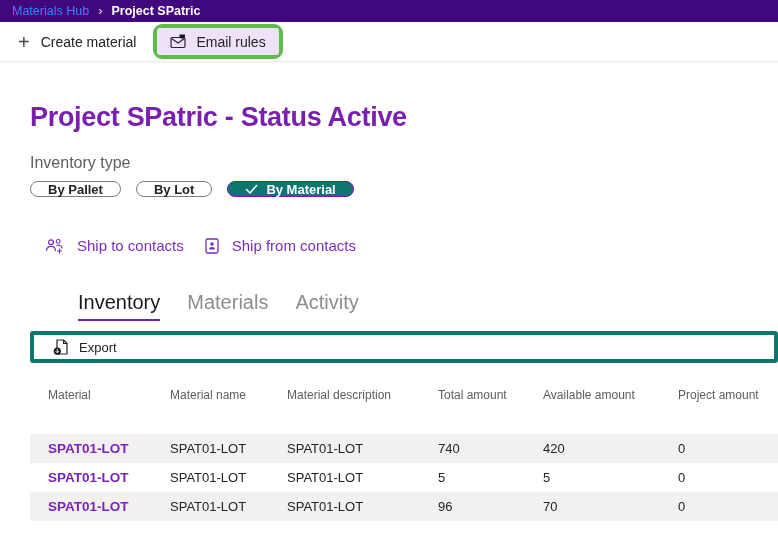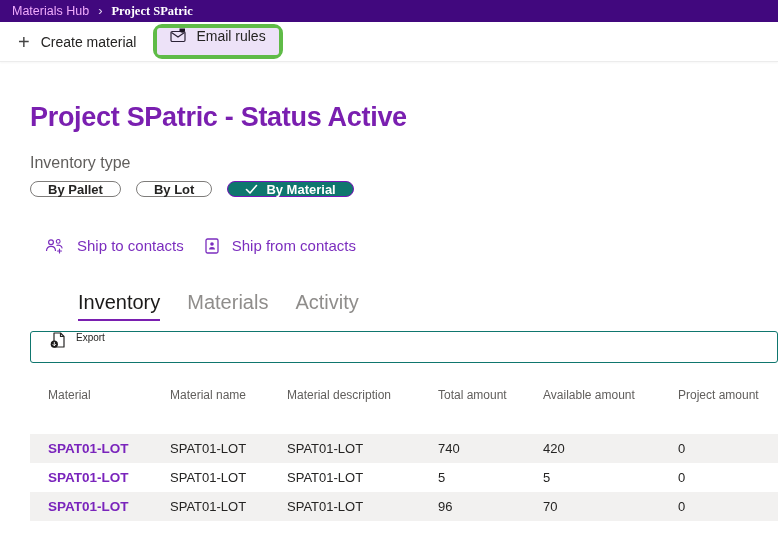--- a/index.html
+++ b/index.html
@@ -2,35 +2,35 @@
 <html><head>
 <meta charset="utf-8">
 <style>
   * { margin:0; padding:0; box-sizing:border-box; }
   html,body { width:778px; height:548px; overflow:hidden; background:#fff;
     font-family:"Liberation Sans", sans-serif; }
 
   
   .topbar { height:22px; background:#41087E; color:#fff; display:flex;
     align-items:center; padding:0 12px; font-size:12.5px; gap:9px; }
-  .crumb-root { color:#f0abfc; }
+  .crumb-root { color:#3b82f6; }
   .crumb-sep { color:#e3d7f2; font-size:13px; margin-top:-1px; }
-  .crumb-current { font-weight:700; color:#fff;font-family:Liberation Serif, serif; }
+  .crumb-current { font-weight:700; color:#fff; }
 
   
   .toolbar { height:40px; border-bottom:1px solid #ececec; display:flex;
     align-items:center; padding-left:18px; background:#fff;
     box-shadow:0 1px 2px rgba(0,0,0,0.04); }
   .create-btn { display:flex; align-items:center; gap:11px; font-size:14px;
     color:#252423; cursor:pointer; background:none; border:none;
     font-family:inherit; }
   .plus-glyph { font-size:20px; font-weight:300; color:#444; line-height:1; }
   .email-highlight { margin-left:17px; border:4px solid #5FBB47;
     border-radius:9px; }
-  .email-btn { background:#EDE2F8; display:flex; gap:9px;
+  .email-btn { background:#EDE2F8; display:flex; align-items:center; gap:9px;
     padding:0 13px; height:27px; font-size:14px; color:#252423;
     border:none; border-radius:3px; cursor:pointer; font-family:inherit; }
 
   .main { padding-left:30px; }
   .page-title { margin-top:40px; font-size:27px; font-weight:600;
     color:#7A1FB0; letter-spacing:-0.3px; }
 
   .inv-type-label { margin-top:21px; font-size:16px; color:#605e5c; }
   .pills { margin-top:9px; display:flex; gap:15px; align-items:center; }
   .pill { height:16px; border-radius:14px; border:1px solid #7e7c7a;
@@ -41,23 +41,23 @@
 
   .quick-links { margin-top:40px; margin-left:15px; display:flex;
     flex-direction:row; gap:21px; }
   .qlink { display:flex; align-items:center; gap:13px; color:#7B2DBE;
     font-size:15px; cursor:pointer; }
 
   .tabs { margin-top:37px; display:flex; gap:27px; }
   .tab { font-size:20px; color:#8f8d8b; padding-bottom:5px; cursor:pointer; }
   .tab.active { color:#1b1a19; border-bottom:2px solid #7A1FB0;margin-left:48px; }
 
-  .export-bar { margin-top:10px; height:32px; border:1px solid #0f766e;
-    border-radius:3px; display:flex; gap:11px;
-    padding-left:19px; font-size:10px; color:#252423; cursor:pointer;
+  .export-bar { margin-top:10px; height:32px; border:4px solid #0f766e;
+    border-radius:3px; display:flex; align-items:center; gap:11px;
+    padding-left:19px; font-size:13px; color:#252423; cursor:pointer;
     background:#fff; }
 
   .grid { margin-top:18px; }
   .grid-header, .grid-row { display:grid;
     grid-template-columns:122px 117px 151px 105px 135px 1fr;
     padding-left:18px; align-items:center; }
   .grid-header { height:28px; font-size:12px; color:#605e5c;
     margin-bottom:25px; }
   .grid-row { height:29px; font-size:13px; color:#252423; cursor:default; }
   .grid-row.alt { background:#f2f1f0; }

